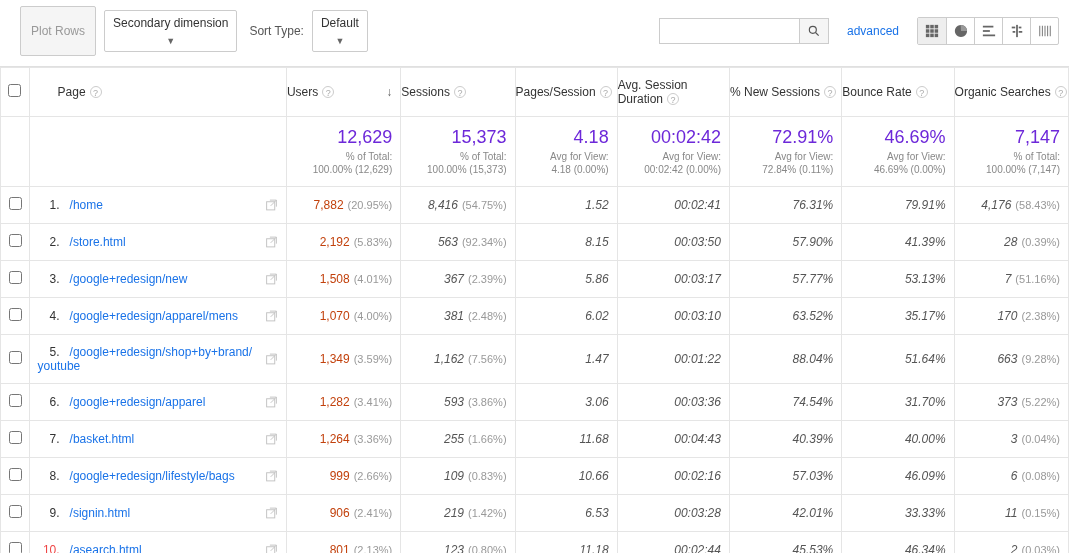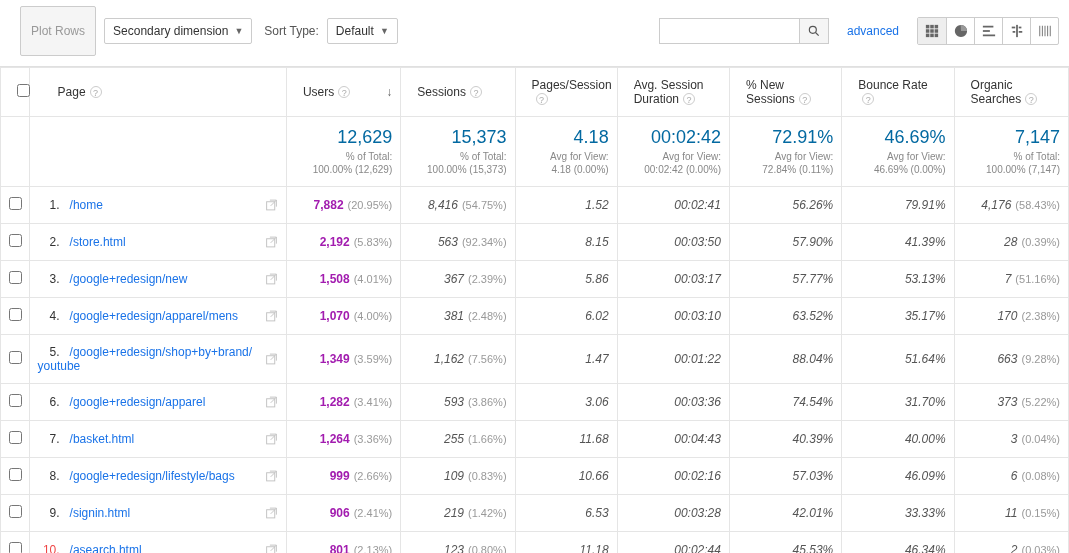--- a/index.html
+++ b/index.html
@@ -1,49 +1,49 @@
 <!DOCTYPE html>
 <html><head>
 <meta charset="utf-8">
 <style>
 * { box-sizing: border-box; margin: 0; padding: 0; }
 body { font-family: Arial, Helvetica, sans-serif; font-size: 12px; color: #333; background: #fff; width: 1069px; }
 .toolbar { display: flex; align-items: center; padding: 6px 10px 10px 20px; border-bottom: 1px solid #e0e0e0; gap: 8px; }
 .btn-disabled { border: 1px solid #ccc; background: #f5f5f5; color: #999; padding: 17px 10px; border-radius: 2px; font-size: 12px; }
-.dropdown { border: 1px solid #ccc; background: #fff; padding: 5px 8px; border-radius: 2px; font-size: 12px; display: flex; align-items: center; gap: 6px; cursor: pointer; }
+.dropdown { border: 1px solid #ccc; background: #fff; padding: 5px 8px; border-radius: 2px; font-size: 12px; display: flex; align-items: center; gap: 6px; cursor: pointer; flex-direction: column; }
 .dropdown .caret { font-size: 9px; color: #666; }
 .sort-label { font-size: 12px; color: #555; margin-left: 4px; }
 .spacer { flex: 1; }
 .search-wrap { display: flex; align-items: center; }
 .search-input { border: 1px solid #ccc; height: 26px; width: 140px; padding: 0 6px; font-size: 12px; border-right: none; }
 .search-btn { border: 1px solid #ccc; height: 26px; width: 30px; background: #f5f5f5; display: flex; align-items: center; justify-content: center; cursor: pointer; }
 .adv-link { color: #1a73e8; font-size: 12px; margin: 3px 10px; cursor: pointer; }
 .view-icons { display: flex; border: 1px solid #ccc; border-radius: 2px; overflow: hidden; }
 .view-icons .vicon { width: 28px; height: 26px; display: flex; align-items: center; justify-content: center; border-left: 1px solid #ccc; cursor: pointer; }
 .view-icons .vicon:first-child { border-left: none; background: #eee; }
 .view-icons svg { width: 14px; height: 14px; }
 
 table { border-collapse: collapse; width: 100%; table-layout: fixed; }
 th, td { border: 1px solid #e5e5e5; vertical-align: middle; }
-th { background: #fff; font-weight: normal; color: #333; font-size: 12px; padding: 10px 16px; text-align: left; position: relative; }
+th { background: #fff; font-weight: normal; color: #333; font-size: 12px; padding: 10px 0; text-align: left; position: relative; }
 .help-icon { display: inline-block; width: 12px; height: 12px; border: 1px solid #ccc; border-radius: 50%; color: #aaa; font-size: 9px; text-align: center; line-height: 12px; margin-left: 4px; }
 .sort-arrow { position: absolute; right: 8px; top: 50%; transform: translateY(-50%); color: #666; }
 
 .summary-row td { padding: 10px 8px; text-align: right; vertical-align: top; }
 .summary-row td:first-child, .summary-row td:nth-child(2) { background: #fff; }
-.sum-big { font-size: 18px; color: #0369a1; }
+.sum-big { font-size: 18px; color: #6d28d9; }
 .sum-sub { font-size: 10px; color: #888; margin-top: 2px; line-height: 1.3; }
 
 tbody.data tr td { padding: 10px 8px; font-size: 12px; }
 .cb-cell { width: 28px; text-align: center; }
 .cb-cell input { cursor: pointer; }
 .page-cell { color: #1a73e8; position: relative; padding-right: 28px !important; word-break: break-all; }
 .ext-icon { position: absolute; right: 8px; top: 50%; transform: translateY(-50%); width: 13px; height: 13px; opacity: 0.5; cursor: pointer; }
 .num-cell { text-align: right; white-space: nowrap; }
-.num-cell .bold { font-weight: bold; color: #a21caf; }
+.num-cell .bold { font-weight: normal; color: #c2410c; }
 .num-cell .pct { color: #999; margin-left: 4px; font-size: 11px; }
 .num-cell .plain { color: #555; font-style: italic; }
 
 .footer { display: flex; justify-content: flex-end; align-items: center; padding: 10px 12px; gap: 10px; font-size: 12px; color: #555; }
 </style>
 </head>
 <body>
 
 <div class="toolbar">
   <button class="btn-disabled">Plot Rows</button>
@@ -177,21 +177,21 @@
         <td class="cb-cell"><input type="checkbox" style=""></td>
         <td class="page-cell" style="border-left:none"><span style="display:inline-block;width:22px;text-align:right;color:#333;margin-right:10px">1.</span><span>/home</span><span class="ext-icon"><svg viewBox="0 0 16 16" fill="none" stroke="#888" stroke-width="1.2">
               <rect x="2" y="4" width="10" height="10"></rect>
               <path d="M6 2 h8 v8"></path>
               <path d="M14 2 L7 9"></path>
             </svg></span></td>
         <td class="num-cell"><span class="bold">7,882</span><span class="pct">(20.95%)</span></td>
         <td class="num-cell"><span class="plain">8,416</span><span class="pct">(54.75%)</span></td>
         <td class="num-cell"><span class="plain">1.52</span></td>
         <td class="num-cell"><span class="plain">00:02:41</span></td>
-        <td class="num-cell"><span class="plain">56.26%</span></td>
+        <td class="num-cell"><span class="plain">76.31%</span></td>
         <td class="num-cell"><span class="plain">79.91%</span></td>
         <td class="num-cell"><span class="plain">4,176</span><span class="pct">(58.43%)</span></td>
       </tr>
       <tr>
         <td class="cb-cell"><input type="checkbox" style=""></td>
         <td class="page-cell" style="border-left:none"><span style="display:inline-block;width:22px;text-align:right;color:#333;margin-right:10px">2.</span><span>/store.html</span><span class="ext-icon"><svg viewBox="0 0 16 16" fill="none" stroke="#888" stroke-width="1.2">
               <rect x="2" y="4" width="10" height="10"></rect>
               <path d="M6 2 h8 v8"></path>
               <path d="M14 2 L7 9"></path>
             </svg></span></td>

